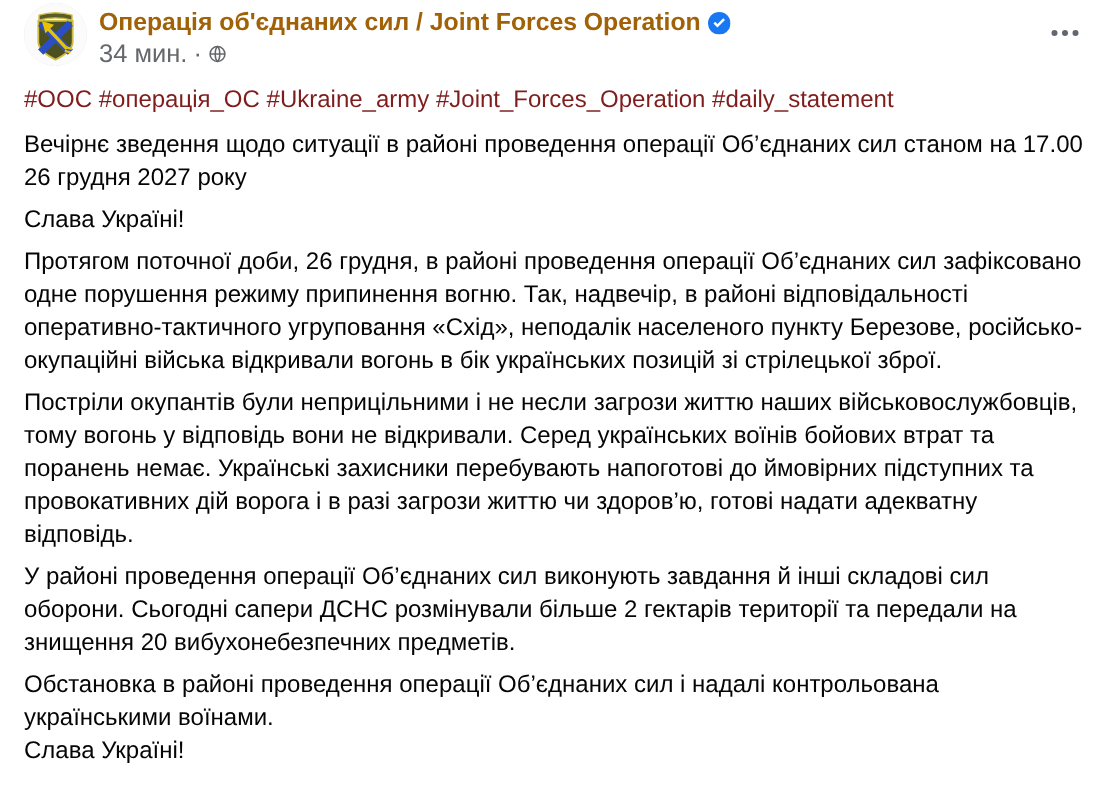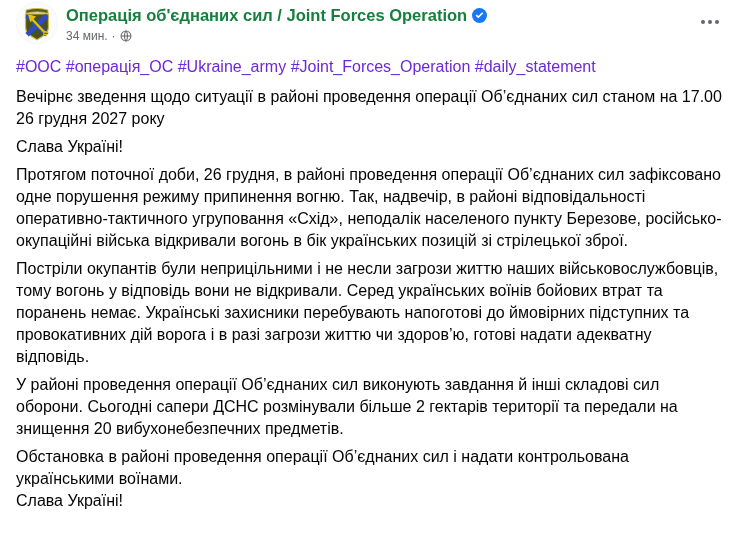--- a/index.html
+++ b/index.html
@@ -18,40 +18,40 @@
     width:42px; height:42px; border-radius:50%;
     flex:0 0 42px; cursor:pointer; overflow:hidden;
     box-shadow: inset 0 0 0 1px rgba(0,0,0,.08);
     background:#fbfbfb;
   }
   .avatar svg { display:block; }
   .header-text { margin-left:8px; flex:1 1 auto; min-width:0; }
   .name-row { display:flex; align-items:center; gap:5px; margin-top:3px; }
   .page-name {
     font-size:16.5px; font-weight:700; line-height:20px;
-    color:#15803d; cursor:pointer; white-space:nowrap;
+    color:#a16207; cursor:pointer; white-space:nowrap;
   }
   .badge { flex:0 0 auto; display:inline-flex; margin-top:1px; }
   .meta-row {
     display:flex; align-items:center; gap:4px;
-    margin-top:3px; font-size:12px; color:#65676B; line-height:16px;
+    margin-top:3px; font-size:17px; color:#65676B; line-height:16px;
   }
   .meta-row .ts { cursor:pointer; }
   .more-btn {
     flex:0 0 auto; width:36px; height:36px; margin-top:2px;
     display:flex; align-items:center; justify-content:center; gap:3px;
     border-radius:50%; cursor:pointer;
   }
   .more-btn .dot { width:4px; height:4px; border-radius:50%; background:#606770; }
 
   
   .body { margin-top:12px; font-size:16px; line-height:22px; }
   .hashtags { margin:0 0 8px 0; }
   .hashtags a {
-    color:#6d28d9; text-decoration:none; cursor:pointer;
+    color:#7f1d1d; text-decoration:none; cursor:pointer;
   }
   .para { margin:0 0 6px 0; white-space:pre-line; }
   .para:last-child { margin-bottom:0; }
 </style>
 </head>
 <body>
 
 <div class="post">
 
   <div class="header">
@@ -112,17 +112,17 @@
       <a>#операція_ОС</a>
       <a>#Ukraine_army</a>
       <a>#Joint_Forces_Operation</a>
       <a>#daily_statement</a>
     </div>
     <p class="para">Вечірнє зведення щодо ситуації в районі проведення операції Об’єднаних сил станом на 17.00 26 грудня 2027 року</p>
     <p class="para">Слава Україні!</p>
     <p class="para">Протягом поточної доби, 26 грудня, в районі проведення операції Об’єднаних сил зафіксовано одне порушення режиму припинення вогню. Так, надвечір, в районі відповідальності оперативно-тактичного угруповання «Схід», неподалік населеного пункту Березове, російсько-окупаційні війська відкривали вогонь в бік українських позицій зі стрілецької зброї.</p>
     <p class="para">Постріли окупантів були неприцільними і не несли загрози життю наших військовослужбовців, тому вогонь у відповідь вони не відкривали. Серед українських воїнів бойових втрат та поранень немає. Українські захисники перебувають напоготові до ймовірних підступних та провокативних дій ворога і в разі загрози життю чи здоров’ю, готові надати адекватну відповідь.</p>
     <p class="para">У районі проведення операції Об’єднаних сил виконують завдання й інші складові сил оборони. Сьогодні сапери ДСНС розмінували більше 2 гектарів території та передали на знищення 20 вибухонебезпечних предметів.</p>
-    <p class="para">Обстановка в районі проведення операції Об’єднаних сил і надати контрольована українськими воїнами.
+    <p class="para">Обстановка в районі проведення операції Об’єднаних сил і надалі контрольована українськими воїнами.
 Слава Україні!</p>
   </div>
 
 </div>
 
 </body></html>

